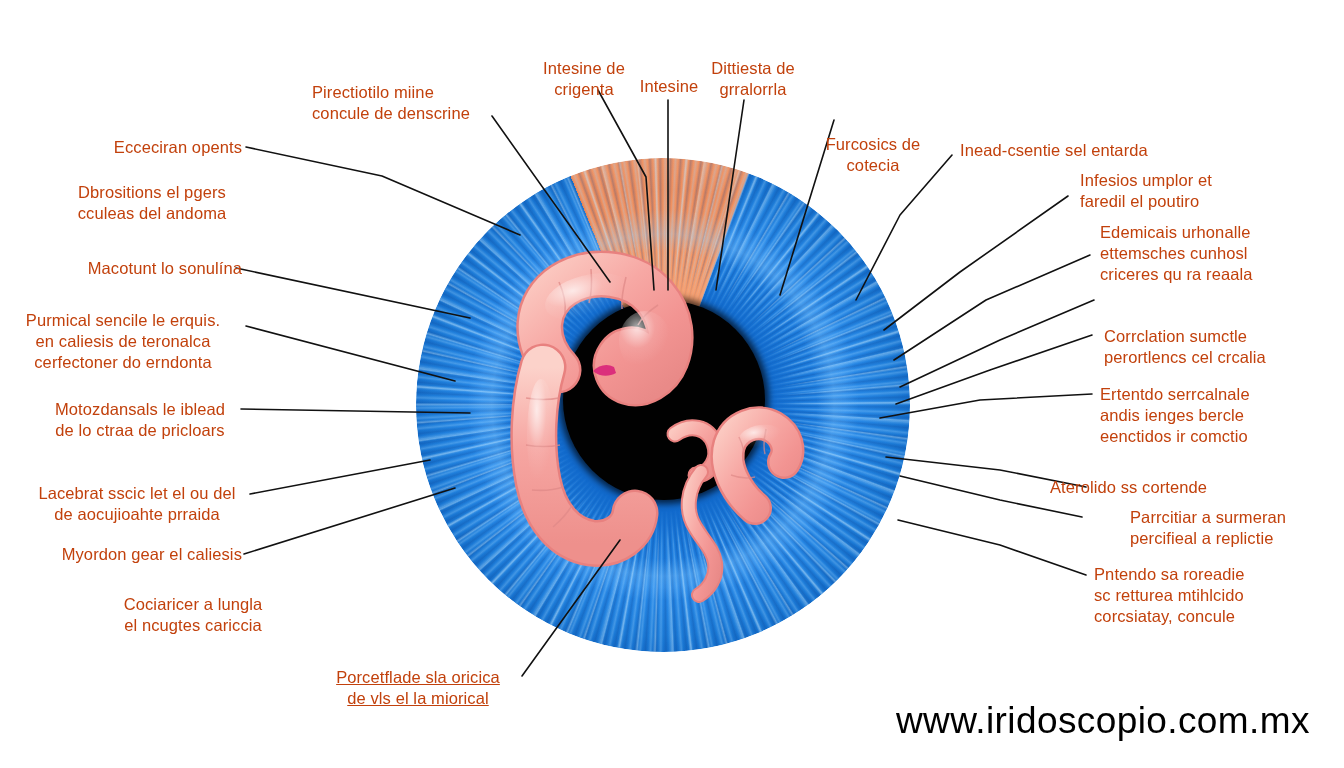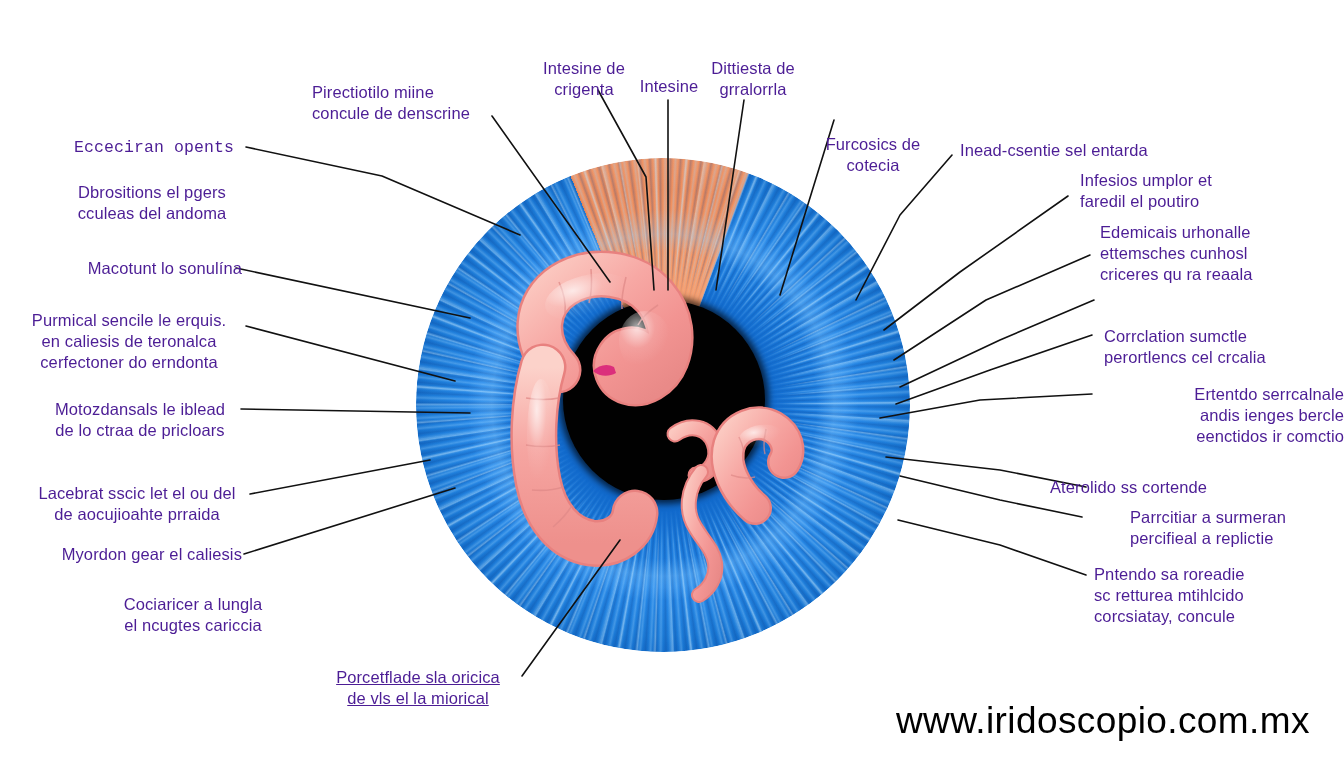--- a/index.html
+++ b/index.html
@@ -186,21 +186,21 @@
     height: 768px;
     pointer-events: none;
   }
 
   
   .label {
     position: absolute;
     font-family: "Liberation Sans", sans-serif;
     font-size: 16.5px;
     line-height: 21px;
-    color: #4c1d95;
+    color: #c2410c;
     white-space: pre;
     letter-spacing: 0.1px;
   }
   .label.right-al { text-align: right; }
   .label.left-al  { text-align: left; }
   .label.ctr-al   { text-align: center; }
 
   .watermark {
     position: absolute;
     left: 896px;
@@ -345,28 +345,28 @@
       <path d="M1090,255 L986,300 L894,360"></path>
       <path d="M1094,300 L1000,340 L900,387"></path>
       <path d="M1092,335 L990,370 L896,404"></path>
       <path d="M1092,394 L980,400 L880,418"></path>
       <path d="M1086,487 L1000,470 L886,457"></path>
       <path d="M1082,517 L1000,500 L900,476"></path>
       <path d="M1086,575 L1000,545 L898,520"></path>
     </g>
   </svg>
 
-  <div class="label right-al" style="left:52px; top:137px; width:182px;font-family:Liberation Mono, monospace;">Ecceciran opents</div>
+  <div class="label right-al" style="left:60px; top:137px; width:182px;">Ecceciran opents</div>
 
   <div class="label ctr-al" style="left:62px; top:182px; width:180px;">Dbrositions el pgers
 cculeas del andoma</div>
 
   <div class="label right-al" style="left:56px; top:258px; width:186px;">Macotunt lo sonulína</div>
 
-  <div class="label ctr-al" style="left:20px; top:310px; width:218px;">Purmical sencile le erquis.
+  <div class="label ctr-al" style="left:14px; top:310px; width:218px;">Purmical sencile le erquis.
 en caliesis de teronalca
 cerfectoner do erndonta</div>
 
   <div class="label ctr-al" style="left:40px; top:399px; width:200px;">Motozdansals le iblead
 de lo ctraa de pricloars</div>
 
   <div class="label ctr-al" style="left:26px; top:483px; width:222px;">Lacebrat sscic let el ou del
 de aocujioahte prraida</div>
 
   <div class="label right-al" style="left:44px; top:544px; width:198px;">Myordon gear el caliesis</div>
@@ -397,21 +397,21 @@
 faredil el poutiro</div>
 
   <div class="label left-al" style="left:1100px; top:222px; width:200px;">Edemicais urhonalle
 ettemsches cunhosl
 criceres qu ra reaala</div>
 
 
   <div class="label left-al" style="left:1104px; top:326px; width:196px;">Corrclation sumctle
 perortlencs cel crcalia</div>
 
-  <div class="label left-al" style="left:1148px; top:384px; width:196px;text-align:right;">Ertentdo serrcalnale
+  <div class="label left-al" style="left:1100px; top:384px; width:196px;">Ertentdo serrcalnale
 andis ienges bercle
 eenctidos ir comctio</div>
 
   <div class="label left-al" style="left:1050px; top:477px; width:200px;">Aterolido ss cortende</div>
 
   <div class="label left-al" style="left:1094px; top:507px; width:200px;margin-left:36px;">Parrcitiar a surmeran
 percifieal a replictie</div>
 
   <div class="label left-al" style="left:1094px; top:564px; width:200px;">Pntendo sa roreadie
 sc retturea mtihlcido

